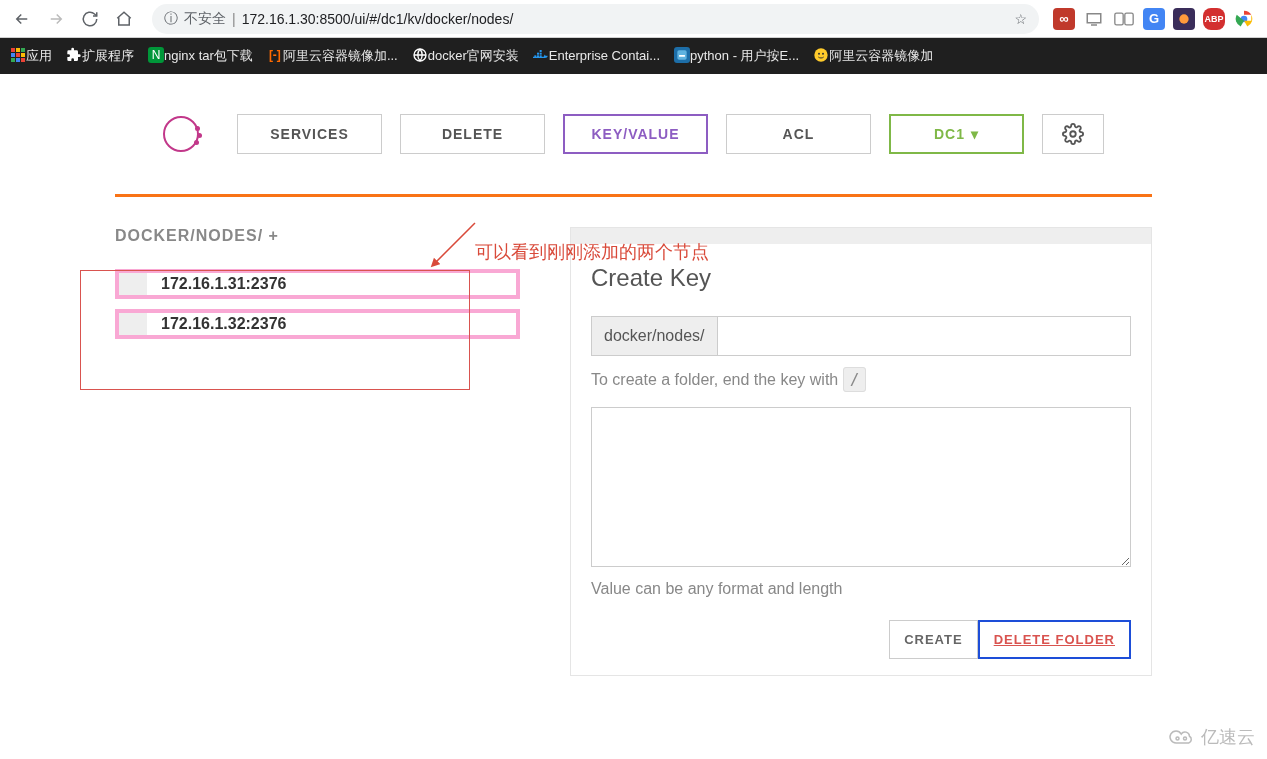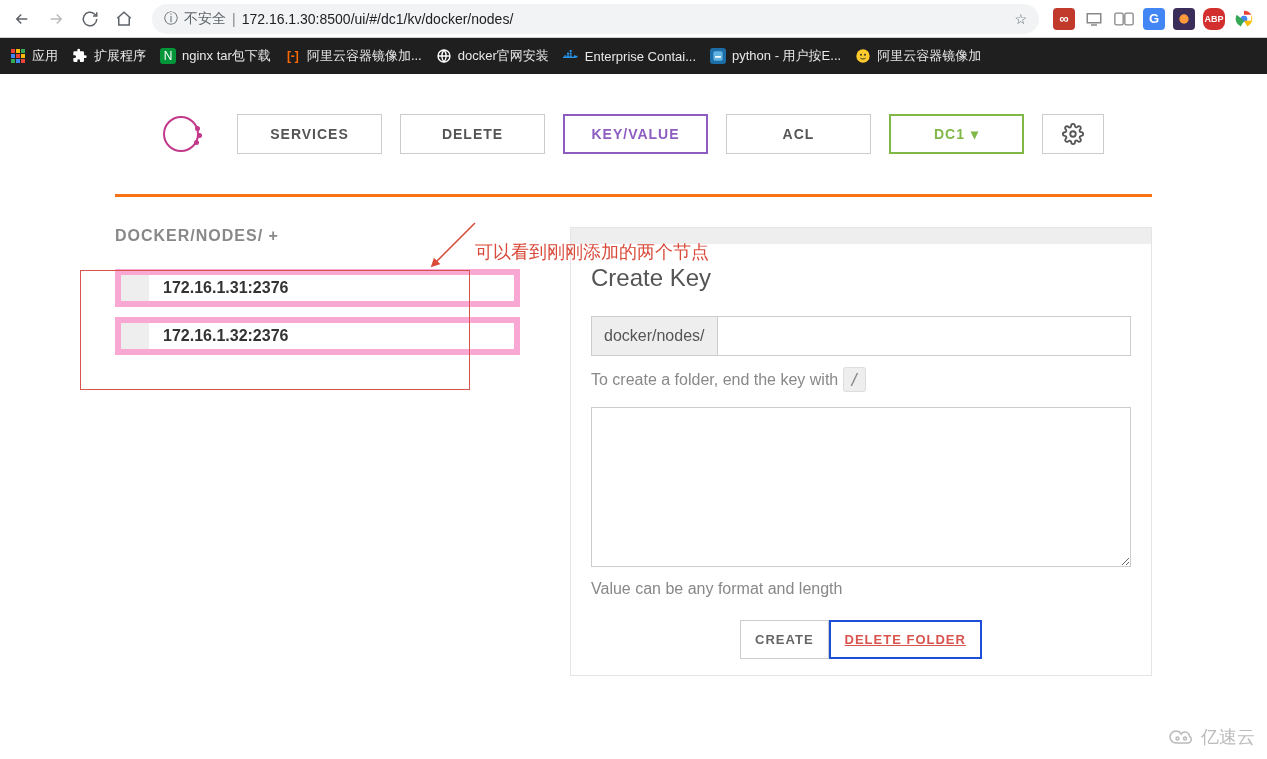--- a/index.html
+++ b/index.html
@@ -12,21 +12,21 @@
 .url-bar { flex: 1; height: 30px; background: #f1f3f4; border-radius: 16px; display: flex; align-items: center; padding: 0 12px; color: #5f6368; margin: 0 8px; }
 .url-bar .warn { margin-right: 6px; }
 .url-bar .sep { margin: 0 6px; color: #888; }
 .url-bar .url { color: #202124; }
 .url-star { margin-left: auto; color: #5f6368; cursor: pointer; }
 .ext-icons { display: flex; gap: 8px; align-items: center; padding-right: 4px; }
 .ext-dot { width: 22px; height: 22px; border-radius: 4px; display: flex; align-items: center; justify-content: center; font-size: 13px; font-weight: bold; color: #fff; }
 
 
 .bookmark-bar { height: 36px; background: #1f1f1f; display: flex; align-items: center; padding: 0 10px; gap: 14px; }
-.bm-item { display: flex; align-items: center; gap: 6px; color: #e8e8e8; font-size: 13px; cursor: pointer; }
+.bm-item { display: flex; color: #e8e8e8; font-size: 13px; cursor: pointer; }
 .bm-icon { width: 16px; height: 16px; display: flex; align-items: center; justify-content: center; border-radius: 3px; font-size: 12px; }
 
 
 .page { padding: 40px 0 0 0; }
 .topnav { display: flex; align-items: center; justify-content: center; gap: 18px; padding-bottom: 40px; border-bottom: 3px solid #f97316; margin: 0 115px 30px 115px; }
 .consul-logo { width: 36px; height: 36px; border: 2px solid #c2388a; border-radius: 50%; position: relative; margin-right: 20px; }
 .consul-logo::after { content: ""; position: absolute; right: -3px; top: 8px; width: 5px; height: 5px; background: #c2388a; border-radius: 50%; box-shadow: 2px 7px 0 #c2388a, -1px 14px 0 #c2388a; }
 .navbtn { width: 145px; height: 40px; border: 1px solid #ccc; background: #fff; display: flex; align-items: center; justify-content: center; font-size: 14px; font-weight: 600; letter-spacing: 1px; color: #555; cursor: pointer; }
 .navbtn.active { border: 2px solid #8d5dc2; color: #8d5dc2; }
 .navbtn.dc { border: 2px solid #7fb847; color: #7fb847; width: 135px; }
@@ -34,40 +34,40 @@
 .gear-svg { width: 22px; height: 22px; }
 
 .content { padding: 0 115px; display: flex; gap: 50px; position: relative; }
 .left-col { flex: 1; }
 .right-col { width: 582px; }
 
 .breadcrumb { font-size: 16px; font-weight: 700; color: #888; letter-spacing: 1px; margin-bottom: 24px; }
 .breadcrumb .plus { color: #888; }
 
 .kv-list { display: flex; flex-direction: column; gap: 10px; }
-.kv-item { display: flex; border: 6px solid #f9a8d4; height: 38px; align-items: center; cursor: pointer; }
+.kv-item { display: flex; border: 4px solid #f9a8d4; height: 30px; align-items: center; cursor: pointer; }
 .kv-item .handle { width: 28px; height: 100%; background: #eee; }
 .kv-item .label { padding-left: 14px; font-size: 16px; font-weight: 600; color: #333; }
 
 .annot { position: absolute; left: 80px; top: 270px; width: 390px; height: 120px; border: 1px solid #d9534f; pointer-events: none; }
 .arrow-svg { position: absolute; left: 425px; top: 213px; pointer-events: none; }
 .annot-text { position: absolute; left: 475px; top: 240px; color: #d94a3a; font-size: 18px; }
 
 .panel { border: 1px solid #e5e5e5; }
 .panel-head { background: #eee; height: 16px; }
 .panel-body { padding: 20px 20px 16px 20px; }
 .panel-title { font-size: 24px; color: #555; margin-bottom: 24px; }
 .key-input-wrap { display: flex; margin-bottom: 14px; }
 .key-prefix { background: #eee; border: 1px solid #ccc; border-right: none; padding: 10px 12px; color: #555; font-size: 16px; }
 .key-input { flex: 1; border: 1px solid #ccc; padding: 10px 12px; font-size: 16px; }
 .hint { color: #888; font-size: 16px; margin-bottom: 18px; }
 .hint code { background: #eee; padding: 2px 6px; border-radius: 3px; border: 1px solid #ddd; }
 .value-ta { width: 100%; height: 160px; border: 1px solid #ccc; resize: both; padding: 8px; font-size: 14px; margin-bottom: 10px; }
 .hint2 { color: #888; font-size: 16px; margin-bottom: 22px; }
-.btn-row { display: flex; justify-content: center; }
+.btn-row { display: flex; justify-content: flex-end; }
 .btn { padding: 10px 14px; border: 1px solid #ccc; background: #fff; font-weight: 700; letter-spacing: 1px; font-size: 13px; color: #666; cursor: pointer; }
 .btn.danger { border: 2px solid #1d4ed8; color: #d9534f; text-decoration: underline; }
 
 .watermark { position: fixed; right: 12px; bottom: 10px; color: #bbb; font-size: 18px; display: flex; align-items: center; gap: 4px; }
 .watermark-icon { width: 30px; height: 20px; }
 </style>
 </head>
 <body>
 
 <div class="browser-top">

